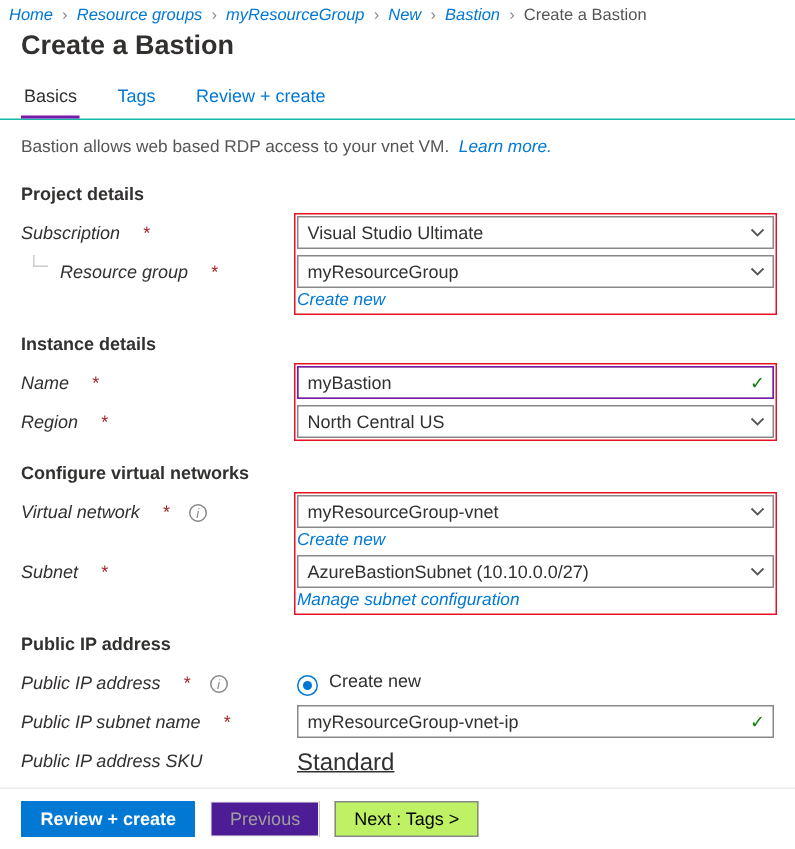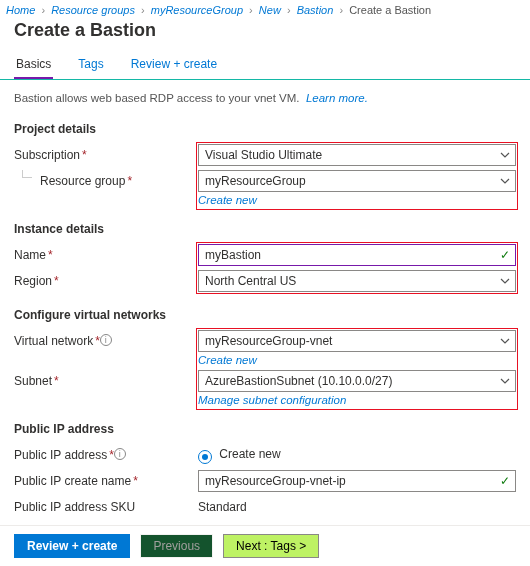--- a/index.html
+++ b/index.html
@@ -62,22 +62,23 @@
     padding: 2px 14px 2px 14px;
     min-height: 26px;
   }
   .row .label {
     width: 184px;
     flex: 0 0 184px;
     font-size: 12px;
     color: #323130;
     padding-top: 4px;
     display: flex;
-    align-items: flex-start;
-    gap: 0;
+    align-items: flex-end;
+    gap: 13px;
+    font-style: italic;
   }
   .row.indent .label { padding-left: 26px; position:relative; }
   .row.indent .label::before {
      content:"";
      position:absolute;
      left:8px; top:0; bottom:10px;
      border-left:1px solid #ccc;
   }
   .row.indent .label::after{
      content:"";
@@ -138,21 +139,21 @@
     display:inline-flex; align-items:center; justify-content:center;
     margin-right:4px; position:relative; top:2px;
   }
   .radio.sel { border-color:#0078d4; }
   .radio.sel::after{
     content:""; width:6px; height:6px; background:#0078d4; border-radius:50%;
   }
   .radio.dis { border-color:#c8c6c4; }
   .radio.dis.sel::after{ background:#a19f9d; }
   .radio-label.dis { color:#a19f9d; }
-  .static-val { padding-top:4px; color:#323130; font-size:12px;}
+  .static-val { padding-top:4px; color:#323130; font-size:16px;text-decoration:underline;}
   .label.dis { color:#a19f9d; }
   .footer {
     position: absolute;
     left:0; right:0; bottom:0;
     border-top: 1px solid #edebe9;
     padding: 8px 14px;
     display:flex;
     align-items:center;
     gap:10px;
     background:#fff;
@@ -160,21 +161,21 @@
   .btn {
     height:24px;
     padding: 0 12px;
     font-size:12px;
     border:1px solid #8a8886;
     background:#bef264;
     cursor:pointer;
     display:inline-flex; align-items:center;
   }
   .btn.primary { background:#0078d4; color:#fff; border-color:#0078d4; font-weight:600;}
-  .btn.disabled { background:#14532d; color:#a19f9d; border-color:#f3f2f1; cursor:default;}
+  .btn.disabled { background:#4c1d95; color:#a19f9d; border-color:#f3f2f1; cursor:default;}
   svg.chevron { width:10px; height:10px; }
 </style>
 </head>
 <body>
 
 <div class="breadcrumb">
   <a>Home</a>
   <span class="sep">›</span>
   <a>Resource groups</a>
   <span class="sep">›</span>
@@ -325,21 +326,21 @@
   <div class="field radio-group">
     <span>
       <span class="radio sel"></span>
       <span>Create new</span>
     </span>
   </div>
 </div>
 
 <div class="row">
   <div class="label">
-    <span>Public IP create name</span>
+    <span>Public IP subnet name</span>
       <span class="req">*</span>
   </div>
   <div class="field">
     <div class="input-box valid">
       <span>myResourceGroup-vnet-ip</span>
       <span class="check">✓</span>
     </div>
   </div>
 </div>
 

